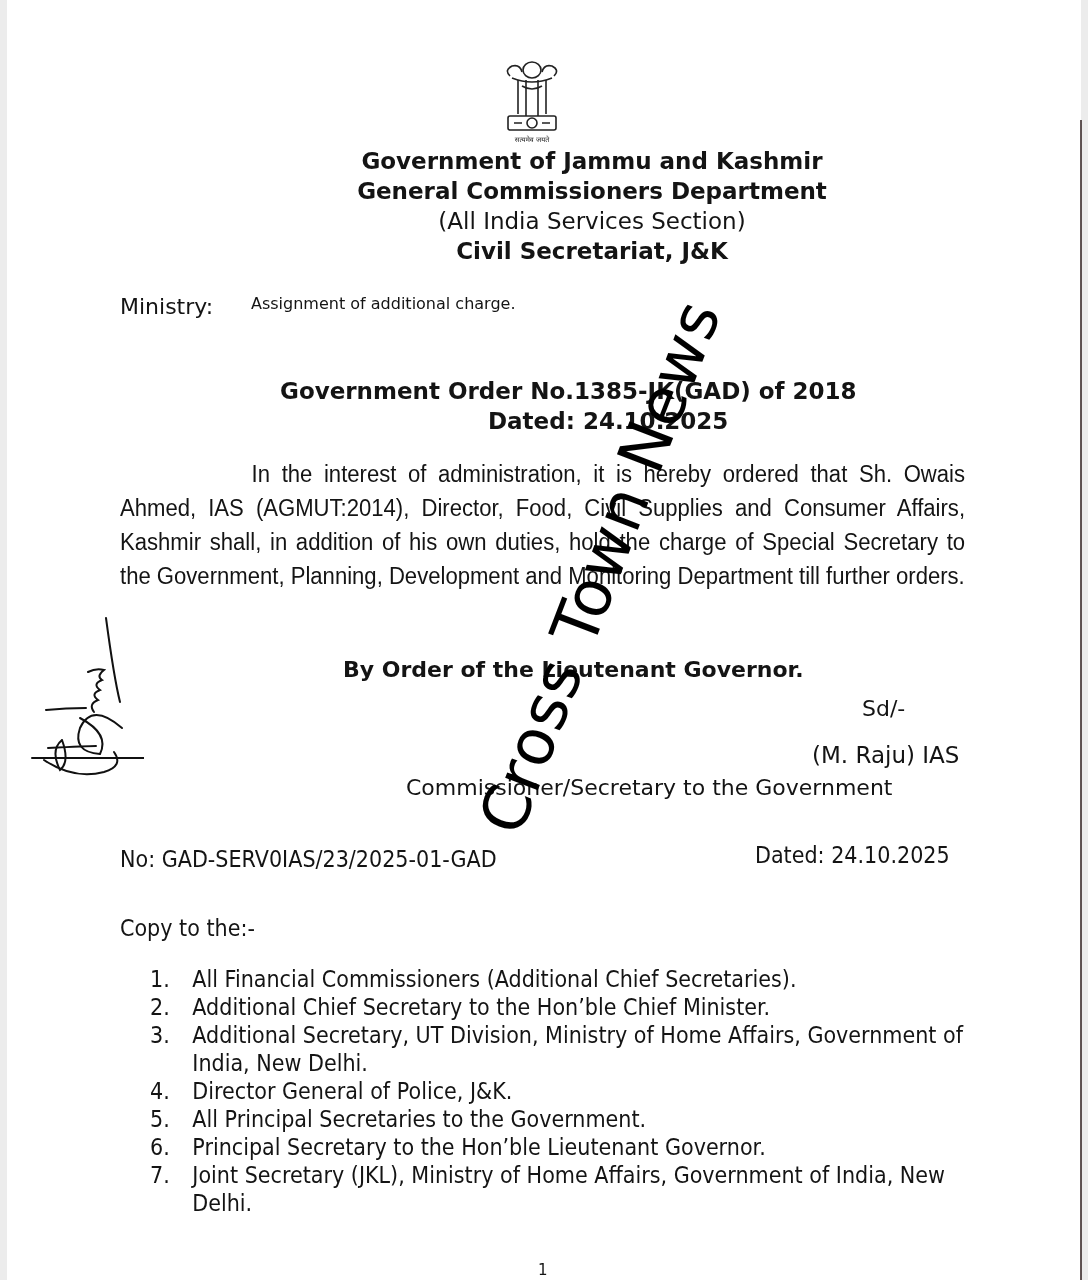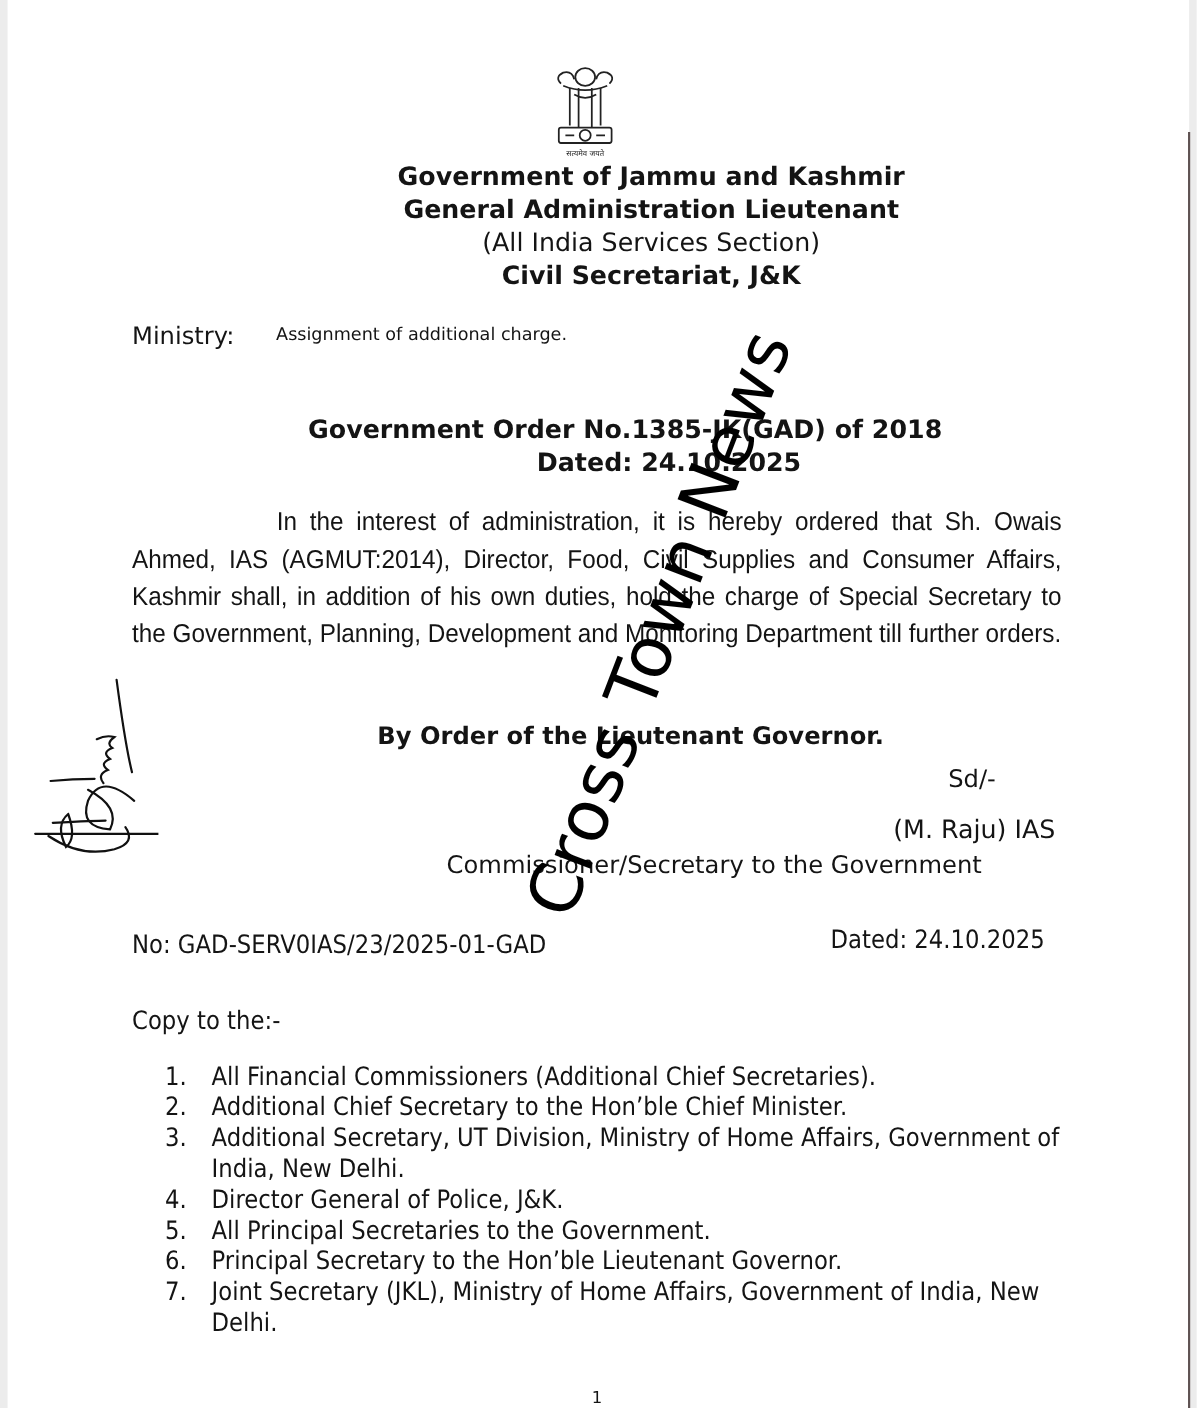--- a/index.html
+++ b/index.html
@@ -49,21 +49,21 @@
     <path d="M18 24 v34 M26 24 v36 M38 24 v36 M46 24 v34"></path>
     <path d="M22 30 q10 6 20 0"></path>
     <rect x="8" y="60" width="48" height="14" rx="2"></rect>
     <circle cx="32" cy="67" r="5"></circle>
     <path d="M14 67 h8 M42 67 h8"></path>
   </g>
   <text x="32" y="86" font-size="7" text-anchor="middle" fill="#222" font-family="DejaVu Sans, sans-serif">सत्यमेव जयते</text>
 </svg>
 
 <div class="hdr bold" style="top:148px;"><span>Government of Jammu and Kashmir</span></div>
-<div class="hdr bold" style="top:178px;"><span>General Administration Lieutenant</span></div>
+<div class="hdr bold" style="top:178px;"><span>General Commissioners Department</span></div>
 <div class="hdr" style="top:208px;"><span>(All India Services Section)</span></div>
 <div class="hdr bold" style="top:238px;"><span>Civil Secretariat, J&amp;K</span></div>
 
 <div class="abs subject-label">Ministry:</div>
 <div class="abs subject-text">Assignment of additional charge.</div>
 
 <div class="abs order-no">Government Order No.1385-JK(GAD) of 2018</div>
 <div class="abs order-date">Dated: 24.10.2025</div>
 
 <div class="body-para">In the interest of administration, it is hereby ordered that Sh. Owais Ahmed, IAS (AGMUT:2014), Director,  Food, Civil Supplies and Consumer Affairs, Kashmir shall, in addition of his own duties, hold the charge of Special Secretary to the Government, Planning, Development and Monitoring Department till further orders.</div>

